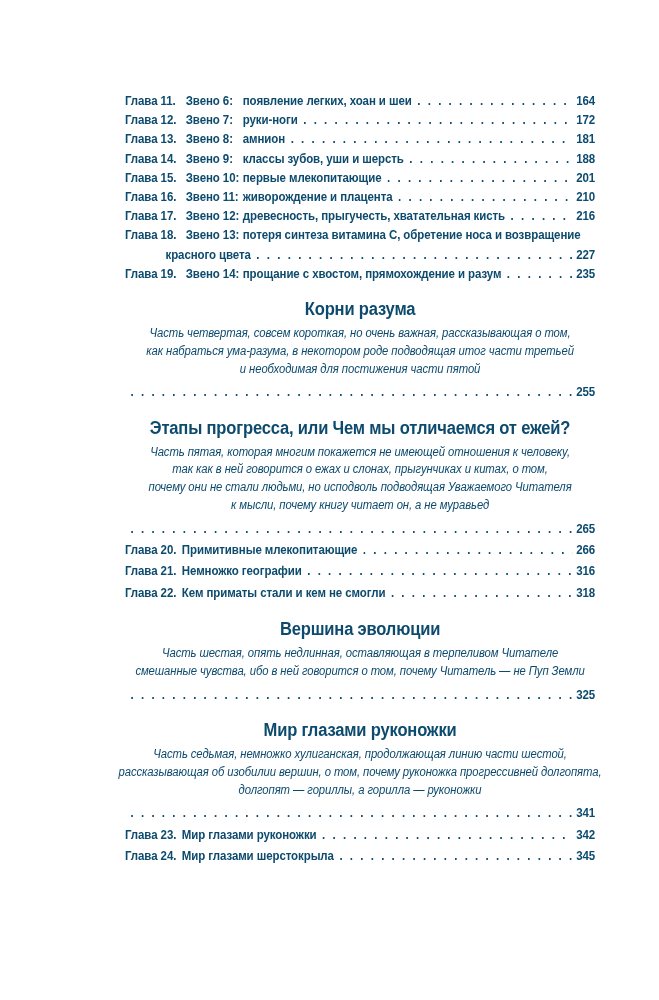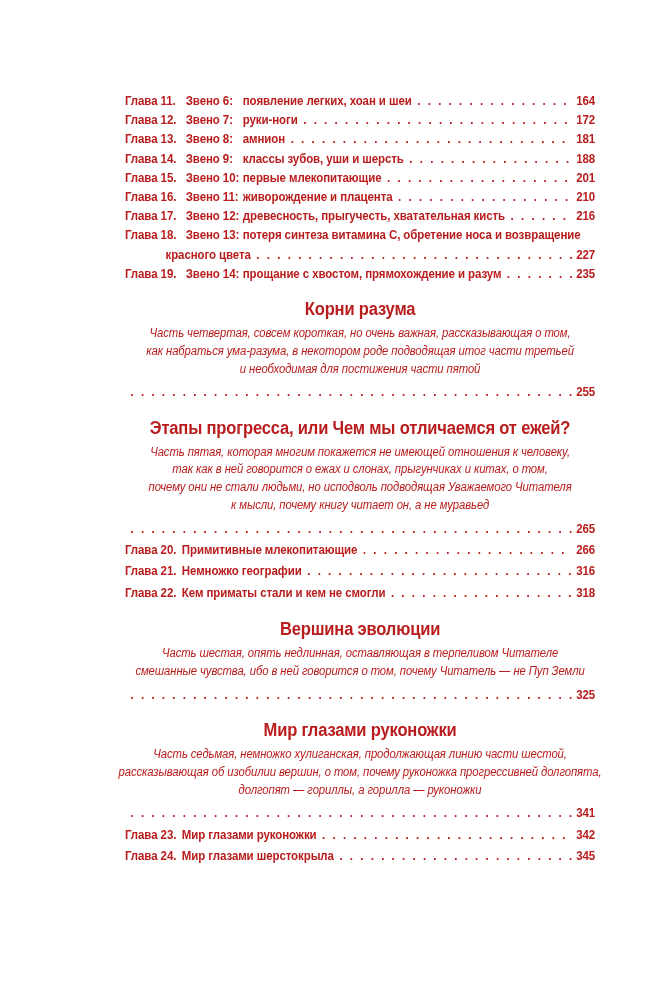--- a/index.html
+++ b/index.html
@@ -5,21 +5,21 @@
   * { box-sizing: border-box; }
   html, body { margin: 0; padding: 0; }
   body { background: #ffffff; }
 
   .page {
     position: relative;
     width: 659px;
     height: 1000px;
     background: #ffffff;
     overflow: hidden;
-    color: #b91c1c;
+    color: #0c4a6e;
     font-family: "Liberation Sans", sans-serif;
   }
 
   
   .content {
     position: absolute;
     left: 125px;
     top: 92px;
     width: 511px;
     transform: scaleX(0.92);

